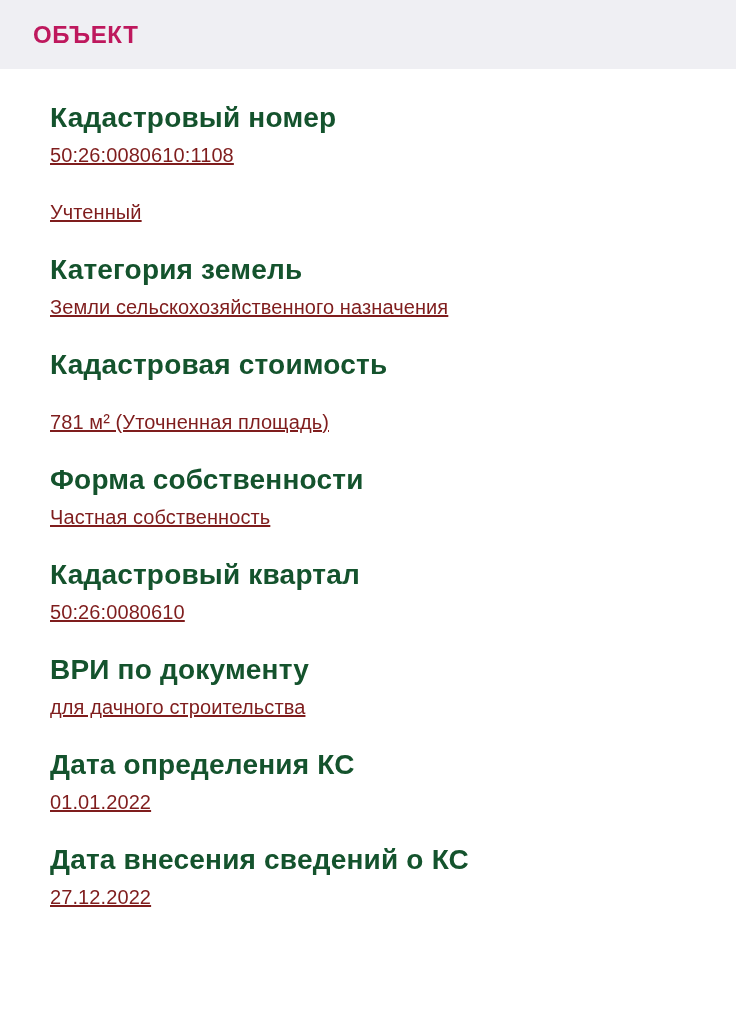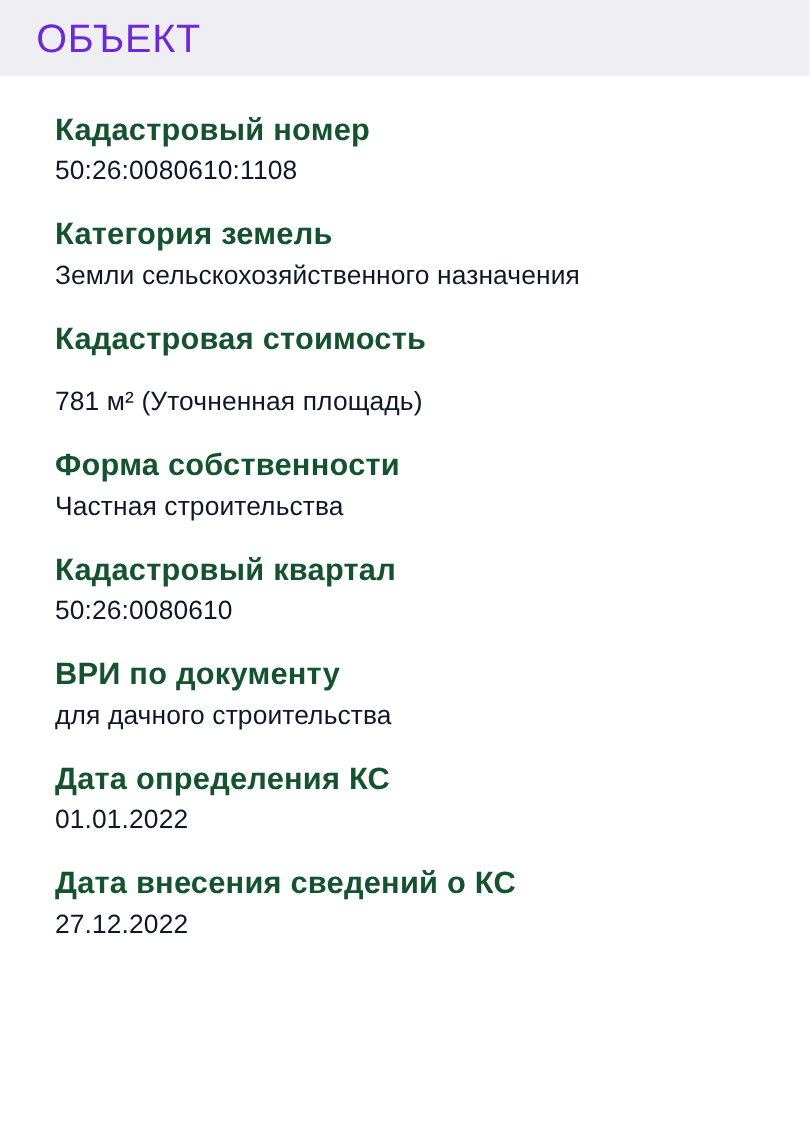--- a/index.html
+++ b/index.html
@@ -16,81 +16,83 @@
   }
   .section-header {
     box-sizing: border-box;
     height: 69px;
     background: #EFEFF3;
     display: flex;
     align-items: center;
     padding-left: 33px;
   }
   .section-header-title {
-    font-size: 36px;
-    font-weight: 400;
-    color: #6d28d9;
+    font-size: 24px;
+    font-weight: 700;
+    color: #be185d;
     letter-spacing: 0.6px;
   }
   .content {
     box-sizing: border-box;
     padding: 32px 40px 0 50px;
   }
   .field {
     margin-bottom: 24px;
   }
   .field-label {
     font-size: 28px;
     font-weight: 700;
     color: #14532d;
     line-height: 34px;
     margin-bottom: 4px;
     letter-spacing: 0.2px;
   }
   .field-value {
-    font-size: 24px;
+    font-size: 20px;
     font-weight: 400;
-    color: #0f172a;
+    color: #7f1d1d;
     line-height: 33px;
     letter-spacing: 0.1px;
+    text-decoration: underline;
   }
 </style>
 </head>
 <body>
 
 <div class="section-header">
   <span class="section-header-title">ОБЪЕКТ</span>
 </div>
 
 <div class="content">
 
     <div class="field">
       <div class="field-label">Кадастровый номер</div>
       <div class="field-value">50:26:0080610:1108</div>
     </div>
 
     <div class="field">
+      <div class="field-value">Учтенный</div>
     </div>
 
     <div class="field">
       <div class="field-label">Категория земель</div>
       <div class="field-value">Земли сельскохозяйственного назначения</div>
     </div>
 
     <div class="field">
       <div class="field-label">Кадастровая стоимость</div>
     </div>
 
     <div class="field">
       <div class="field-value">781 м² (Уточненная площадь)</div>
     </div>
 
     <div class="field">
       <div class="field-label">Форма собственности</div>
-      <div class="field-value">Частная строительства</div>
+      <div class="field-value">Частная собственность</div>
     </div>
 
     <div class="field">
       <div class="field-label">Кадастровый квартал</div>
       <div class="field-value">50:26:0080610</div>
     </div>
 
     <div class="field">
       <div class="field-label">ВРИ по документу</div>
       <div class="field-value">для дачного строительства</div>

